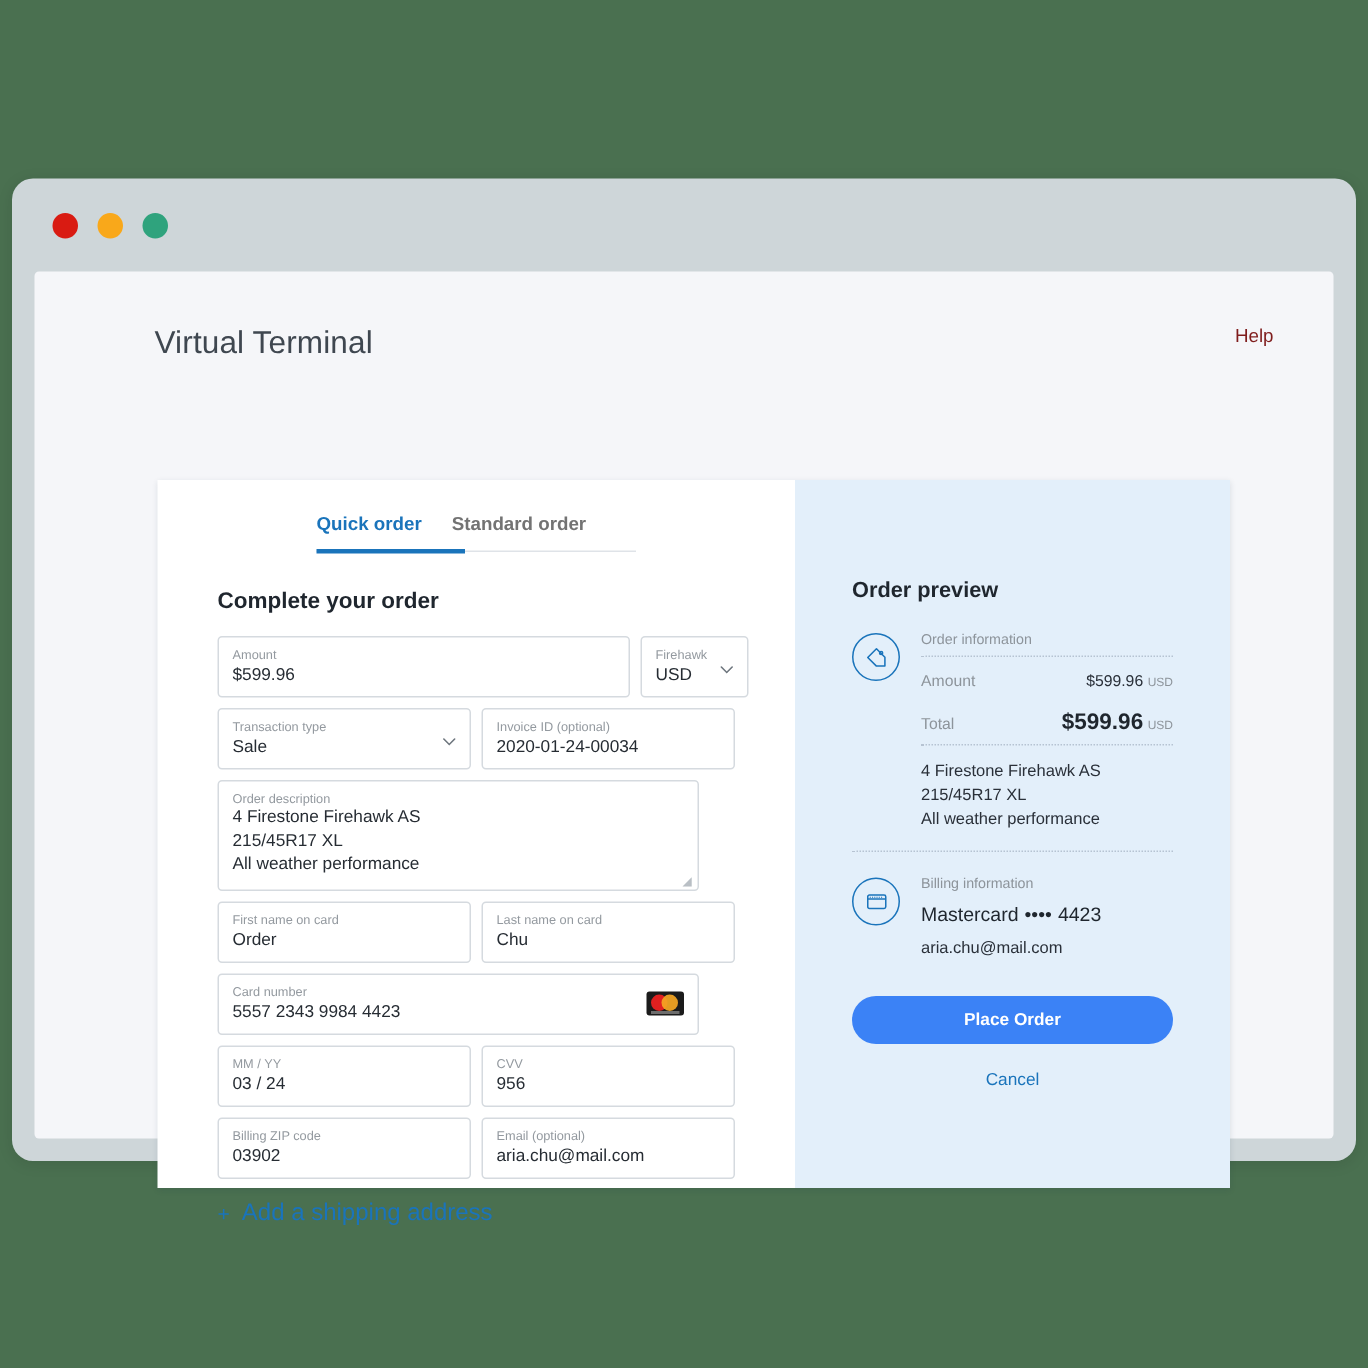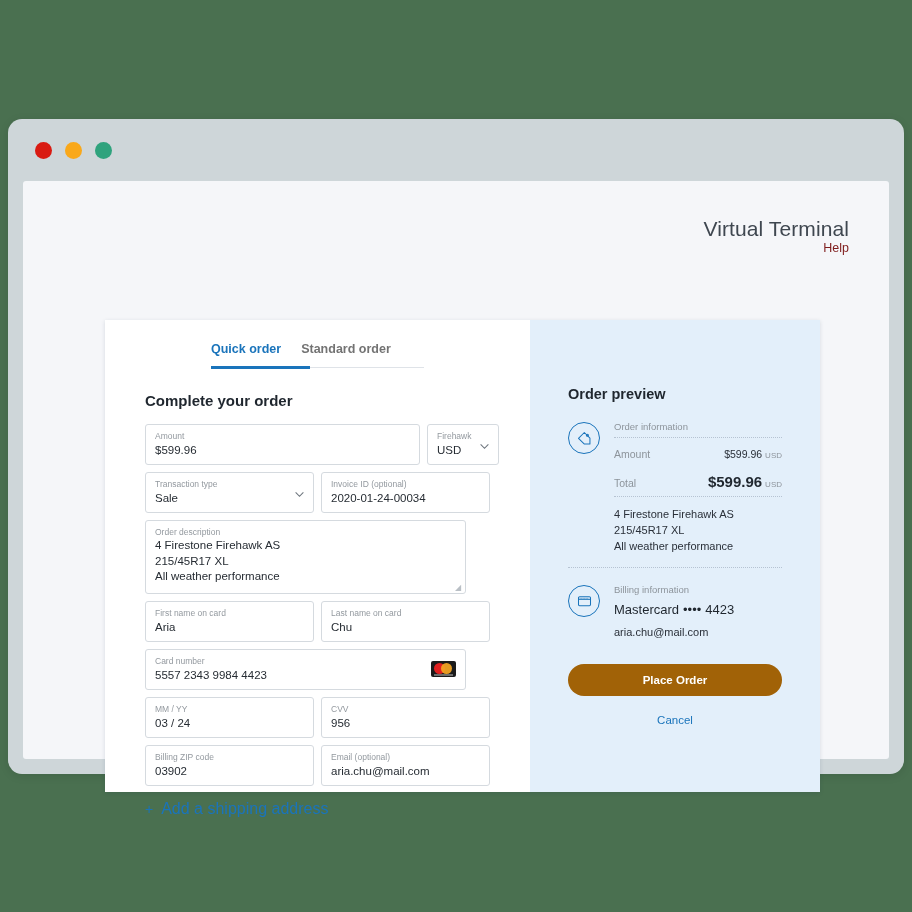--- a/index.html
+++ b/index.html
@@ -35,24 +35,23 @@
     position: absolute;
     left: 15px; top: 62px;
     width: 866px; height: 578px;
     background: #f5f6f9;
     border-radius: 3px;
   }
 
   
   .page-head {
     display: flex;
-    align-items: flex-end;
+    align-items: flex-start;
     justify-content: space-between;
     padding: 36px 40px 0 80px;
-    flex-direction: column;
   }
   .page-title {
     font-size: 21px;
     color: #3f4750;
     font-weight: 400;
     letter-spacing: .1px;
   }
   .help-link {
     font-size: 12.5px;
     color: #7f1d1d;
@@ -249,21 +248,21 @@
   }
   .card-line .mask { letter-spacing: 0px; margin: 0 4px; }
   .email-line { font-size: 11px; color: #2a3039; }
 
   .place-order {
     margin-top: 26px;
     width: 100%;
     height: 32px;
     border: none;
     border-radius: 16px;
-    background: #a16207;
+    background: #3b82f6;
     color: #fff;
     font-size: 11.5px;
     font-weight: bold;
     font-family: "Liberation Sans", sans-serif;
     cursor: pointer;
   }
   .cancel-link {
     display: block;
     text-align: center;
     margin-top: 18px;
@@ -337,21 +336,21 @@
               <span class="desc-line">4 Firestone Firehawk AS</span>
               <span class="desc-line">215/45R17 XL</span>
               <span class="desc-line">All weather performance</span>
               <span class="resize-grip">◢</span>
             </div>
           </div>
 
           <div class="row">
             <div class="field w-half">
               <span class="field-label">First name on card</span>
-              <span class="field-value">Aria</span>
+              <span class="field-value">Order</span>
             </div>
             <div class="field w-half">
               <span class="field-label">Last name on card</span>
               <span class="field-value">Chu</span>
             </div>
           </div>
 
           <div class="row">
             <div class="field">
               <span class="field-label">Card number</span>

